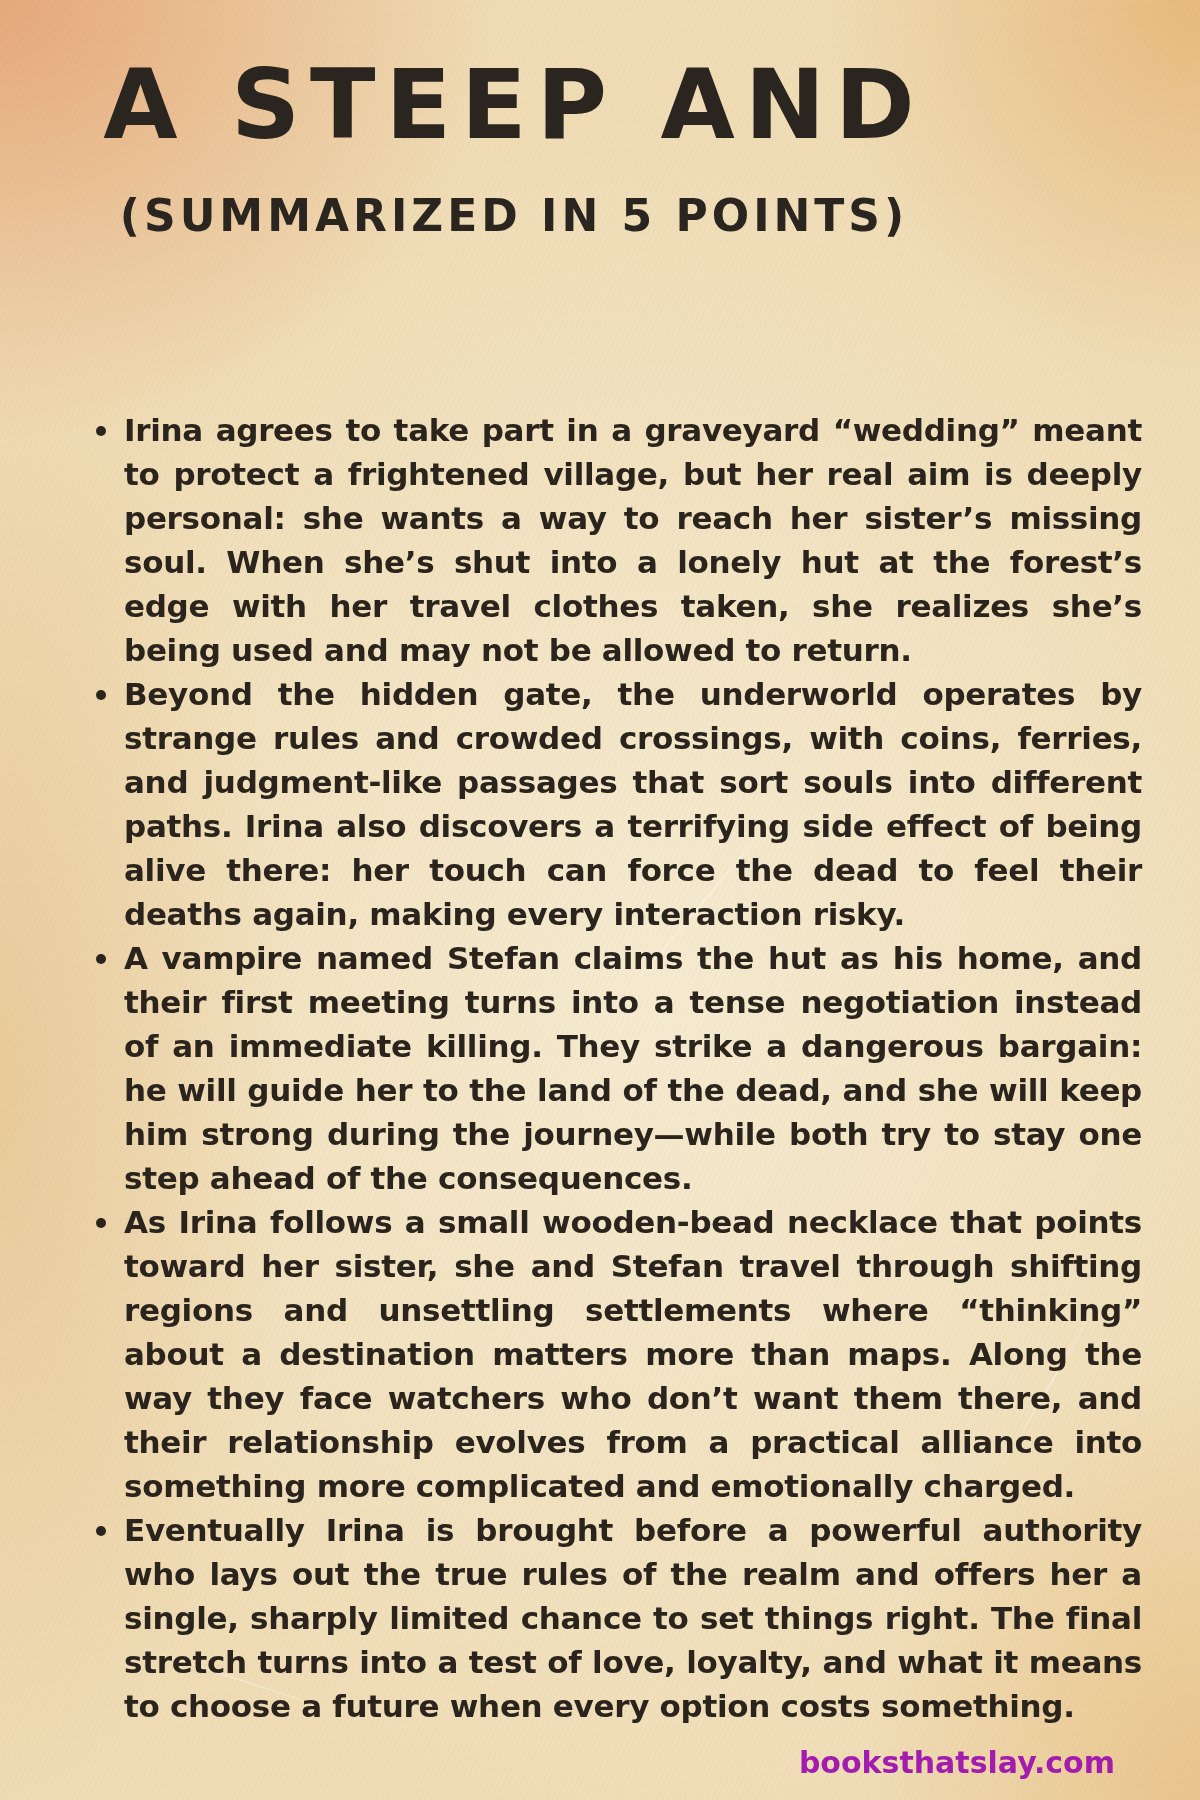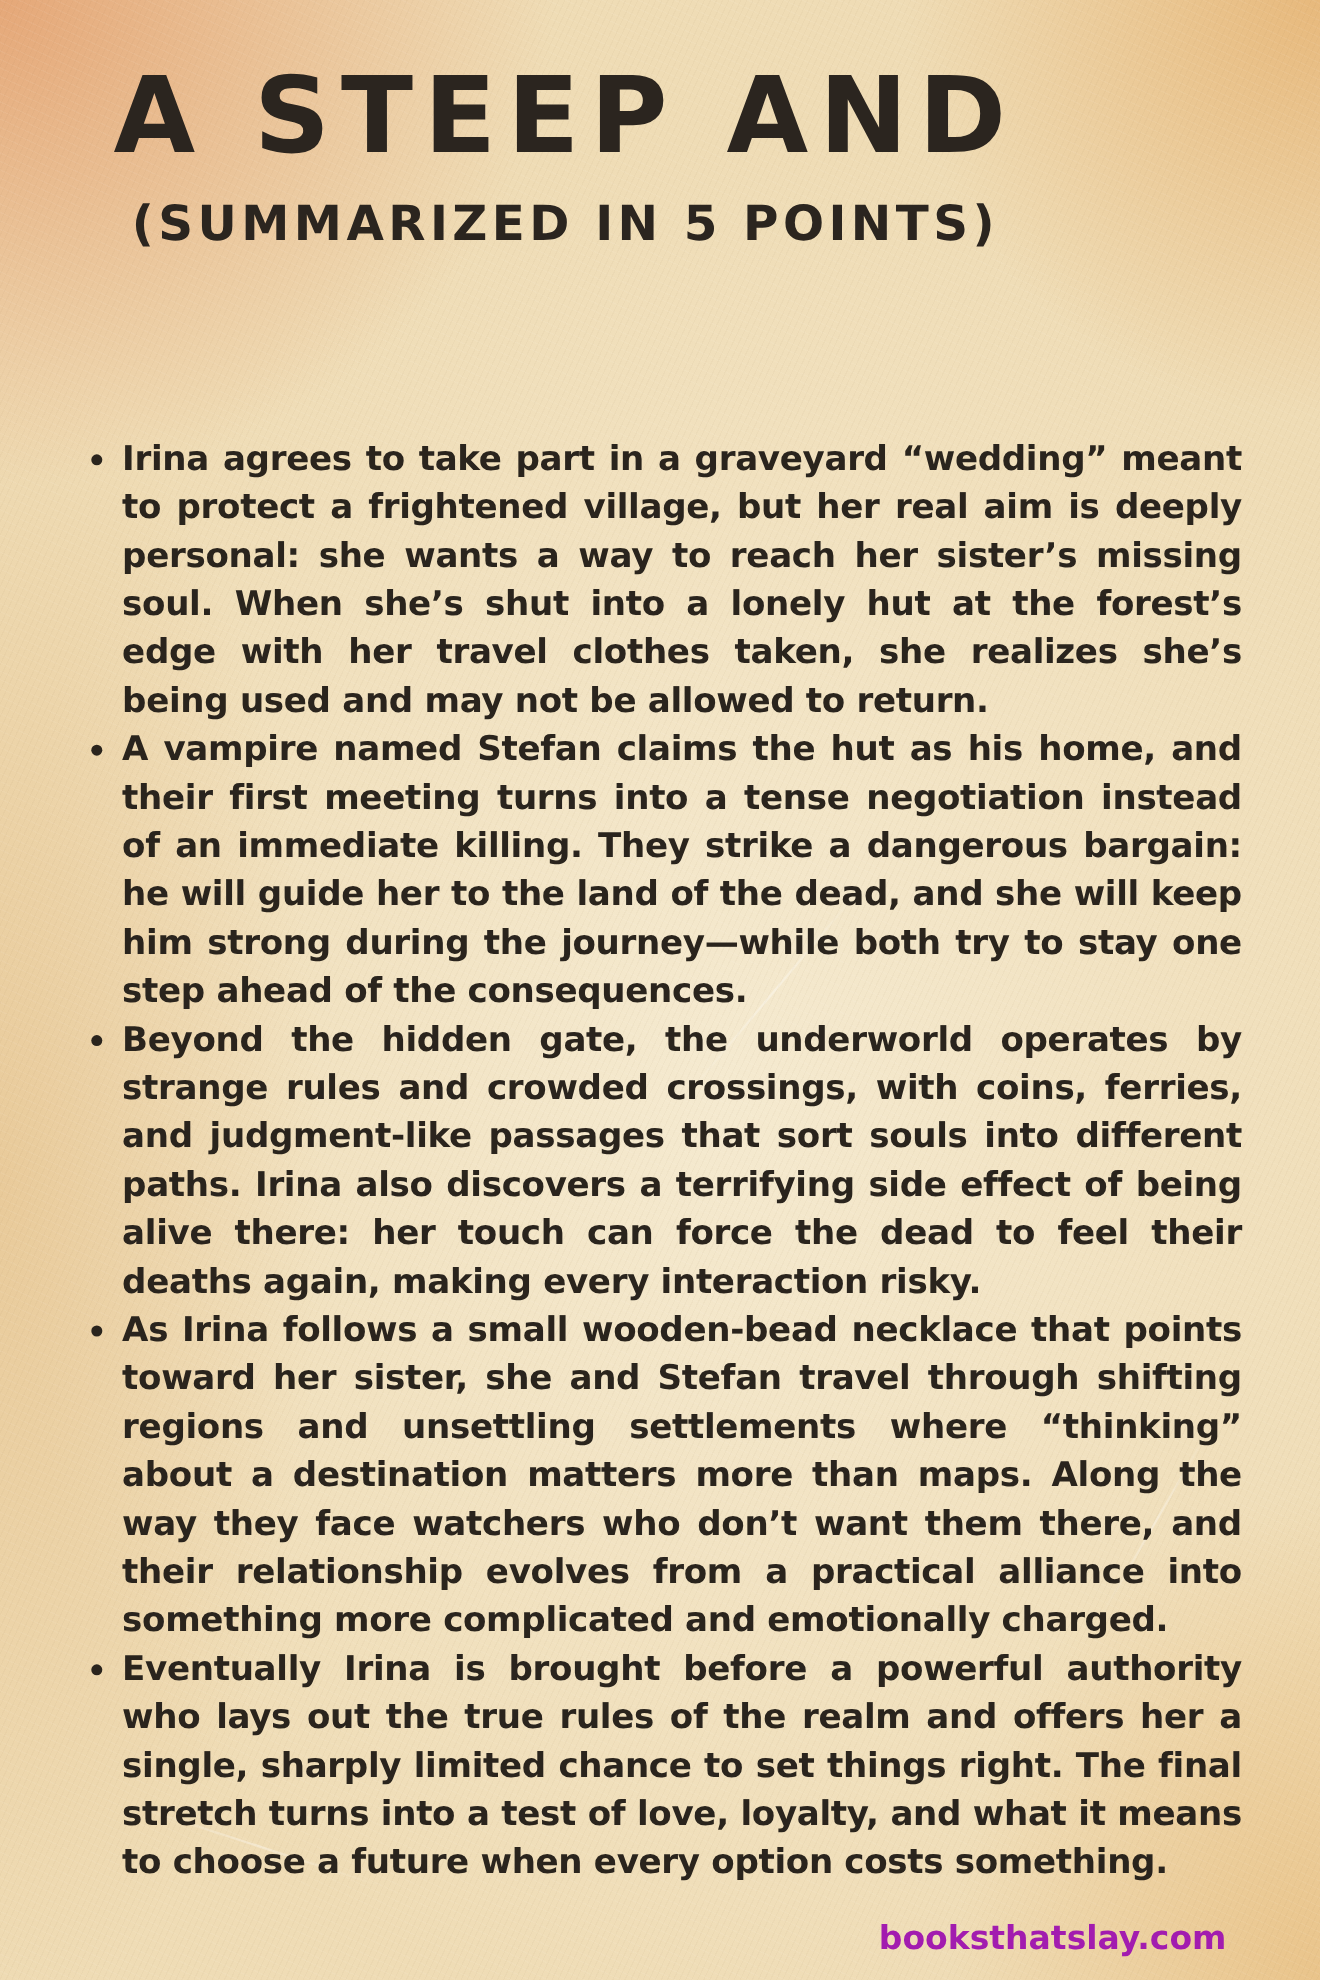--- a/index.html
+++ b/index.html
@@ -53,29 +53,29 @@
       margin: 0;
       text-transform: uppercase;
     }
     .subtitle {
       font-family: "DejaVu Sans", sans-serif;
       font-weight: bold;
       font-size: 44px;
       letter-spacing: 4px;
       line-height: 60px;
       color: #2b251f;
-      margin-top: 4px;
+      margin-top: 16px;
       text-transform: uppercase;
     }
     .points {
       position: absolute;
       left: 70px;
       top: 392px;
       width: 1056px;
-      margin: 3px;
+      margin: 16px;
       padding: 0;
       list-style: none;
     }
     .point {
       position: relative;
       padding-left: 38px;
       font-family: "DejaVu Sans", sans-serif;
       font-weight: bold;
       font-size: 31px;
       line-height: 44px;
@@ -115,25 +115,25 @@
   <div class="subtitle">(SUMMARIZED IN 5 POINTS)</div>
 </header>
 
 <ul class="points">
   <li class="point">
     <span class="bullet"></span>
     <span>Irina agrees to take part in a graveyard “wedding” meant to protect a frightened village, but her real aim is deeply personal: she wants a way to reach her sister’s missing soul. When she’s shut into a lonely hut at the forest’s edge with her travel clothes taken, she realizes she’s being used and may not be allowed to return.</span>
   </li>
   <li class="point">
     <span class="bullet"></span>
-    <span>A vampire named Stefan claims the hut as his home, and their first meeting turns into a tense negotiation instead of an immediate killing. They strike a dangerous bargain: he will guide her to the land of the dead, and she will keep him strong during the journey—while both try to stay one step ahead of the consequences.</span>
+    <span>Beyond the hidden gate, the underworld operates by strange rules and crowded crossings, with coins, ferries, and judgment-like passages that sort souls into different paths. Irina also discovers a terrifying side effect of being alive there: her touch can force the dead to feel their deaths again, making every interaction risky.</span>
   </li>
   <li class="point">
     <span class="bullet"></span>
-    <span>Beyond the hidden gate, the underworld operates by strange rules and crowded crossings, with coins, ferries, and judgment-like passages that sort souls into different paths. Irina also discovers a terrifying side effect of being alive there: her touch can force the dead to feel their deaths again, making every interaction risky.</span>
+    <span>A vampire named Stefan claims the hut as his home, and their first meeting turns into a tense negotiation instead of an immediate killing. They strike a dangerous bargain: he will guide her to the land of the dead, and she will keep him strong during the journey—while both try to stay one step ahead of the consequences.</span>
   </li>
   <li class="point">
     <span class="bullet"></span>
     <span>As Irina follows a small wooden-bead necklace that points toward her sister, she and Stefan travel through shifting regions and unsettling settlements where “thinking” about a destination matters more than maps. Along the way they face watchers who don’t want them there, and their relationship evolves from a practical alliance into something more complicated and emotionally charged.</span>
   </li>
   <li class="point">
     <span class="bullet"></span>
     <span>Eventually Irina is brought before a powerful authority who lays out the true rules of the realm and offers her a single, sharply limited chance to set things right. The final stretch turns into a test of love, loyalty, and what it means to choose a future when every option costs something.</span>
   </li>
 </ul>

